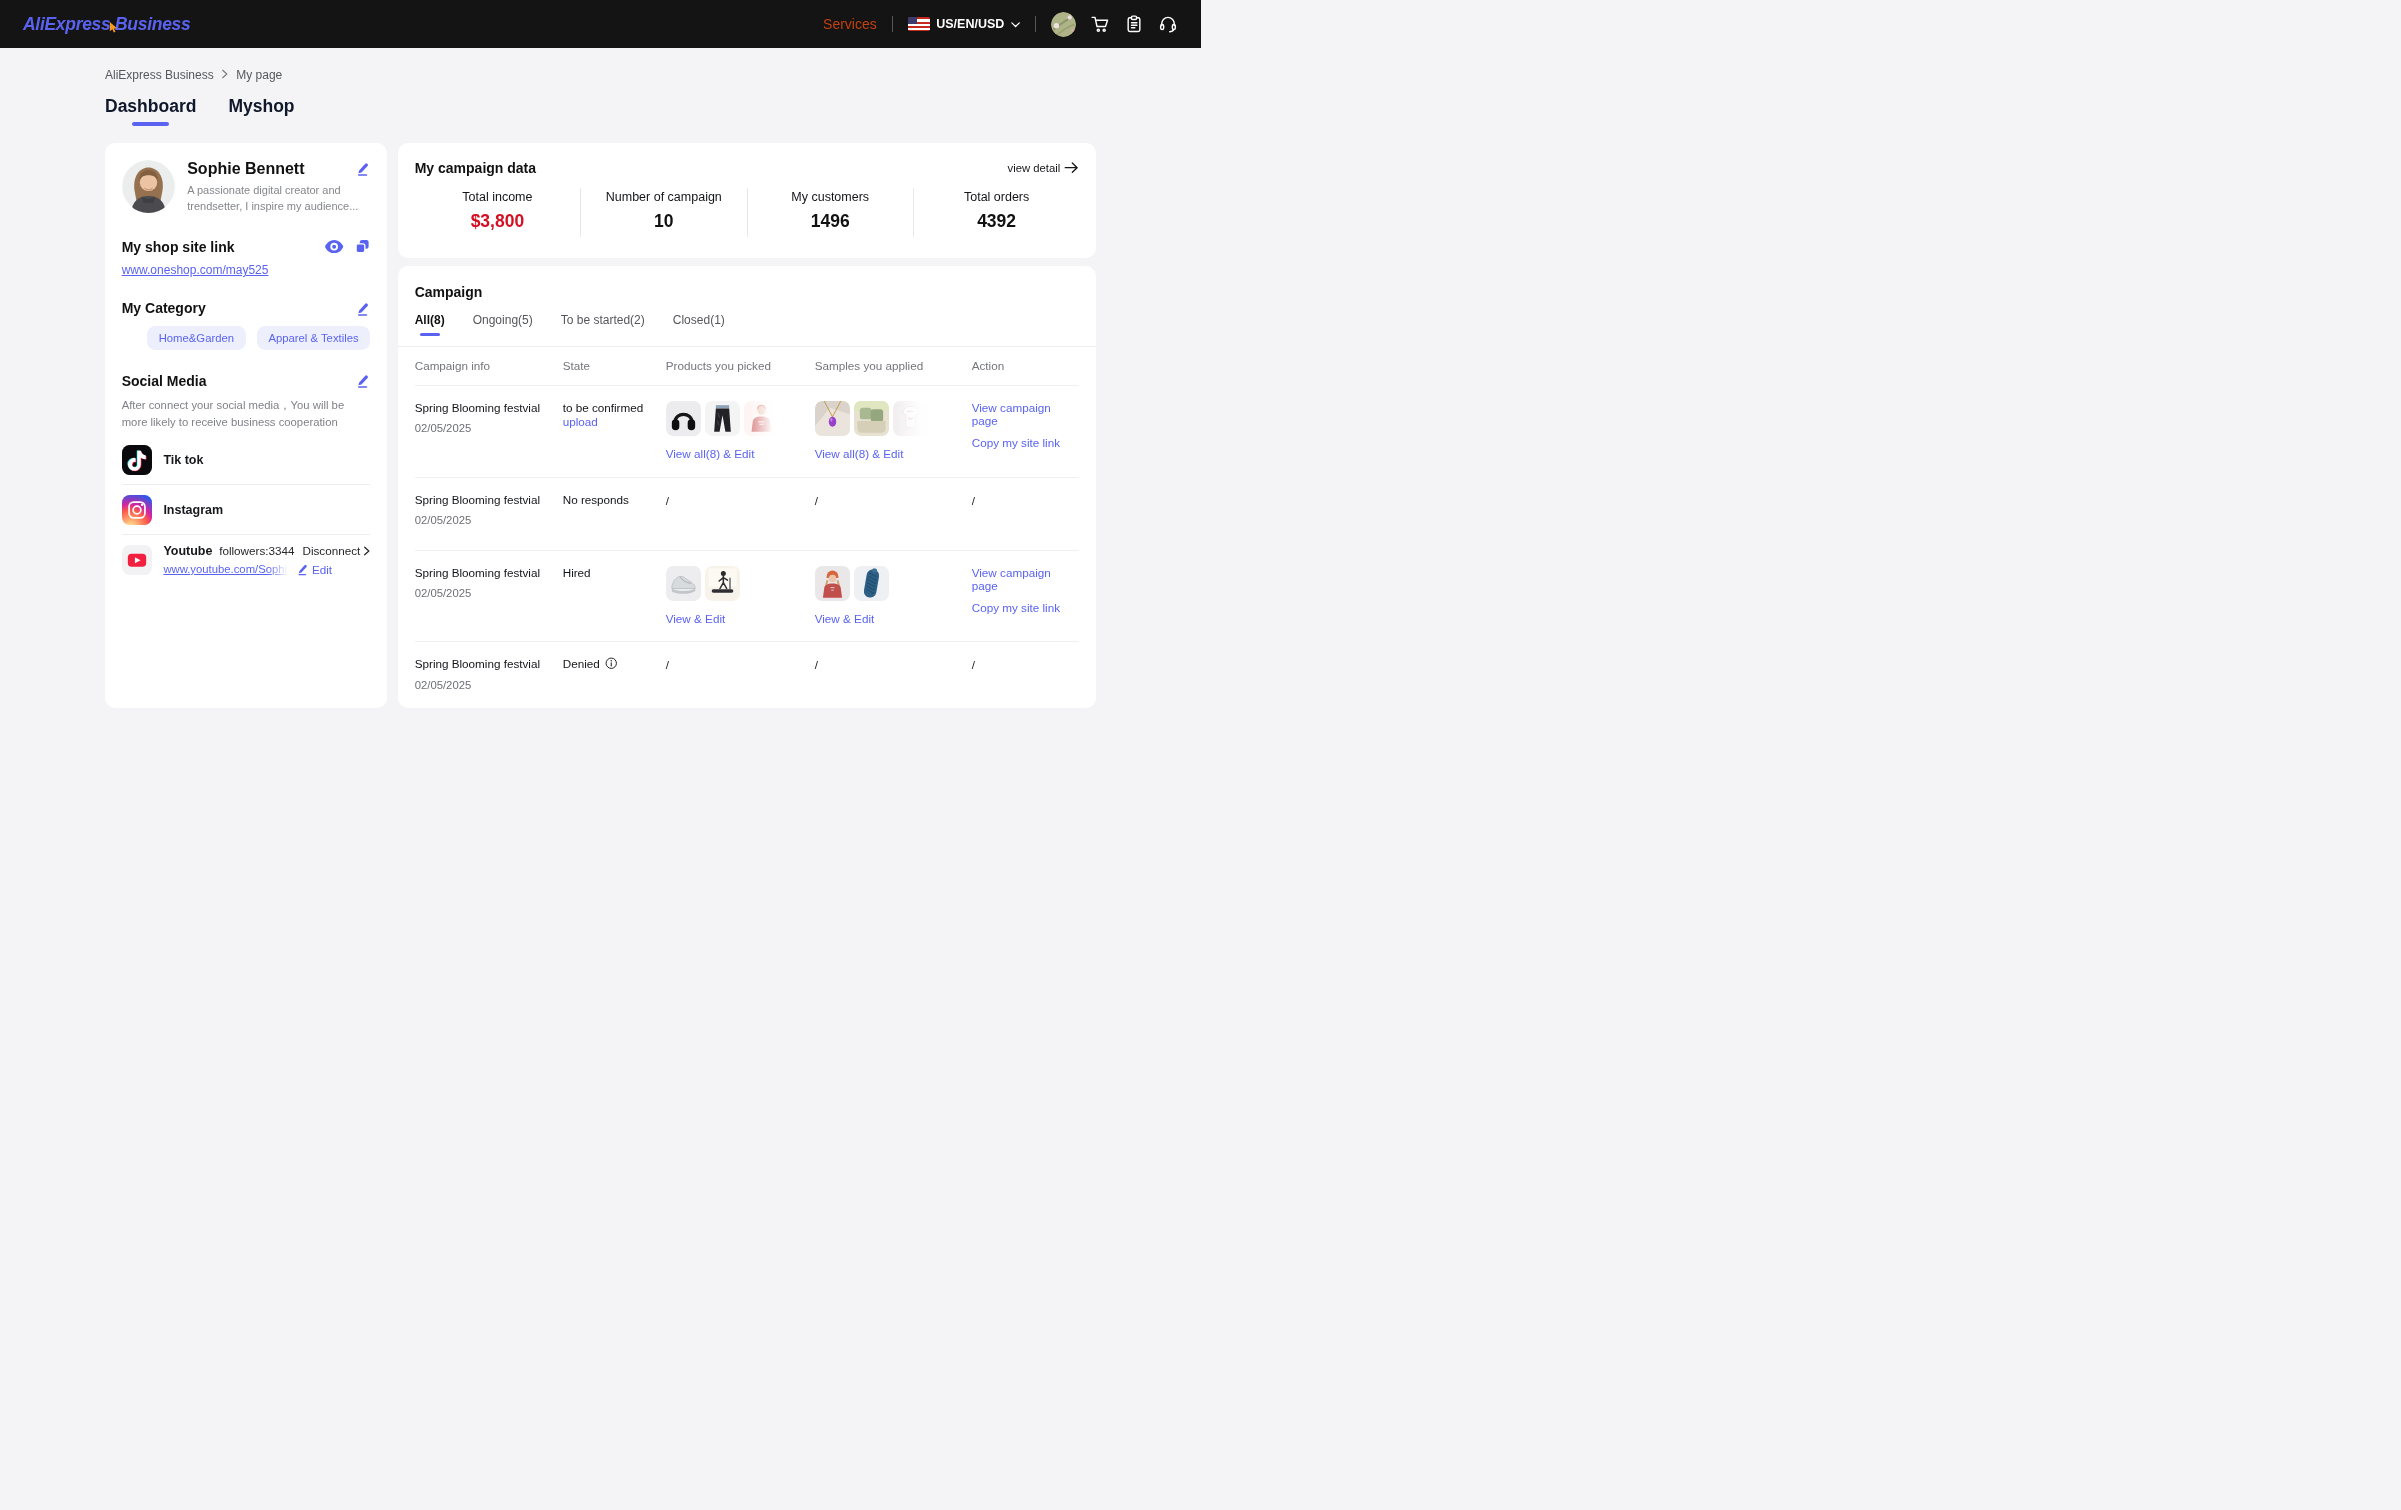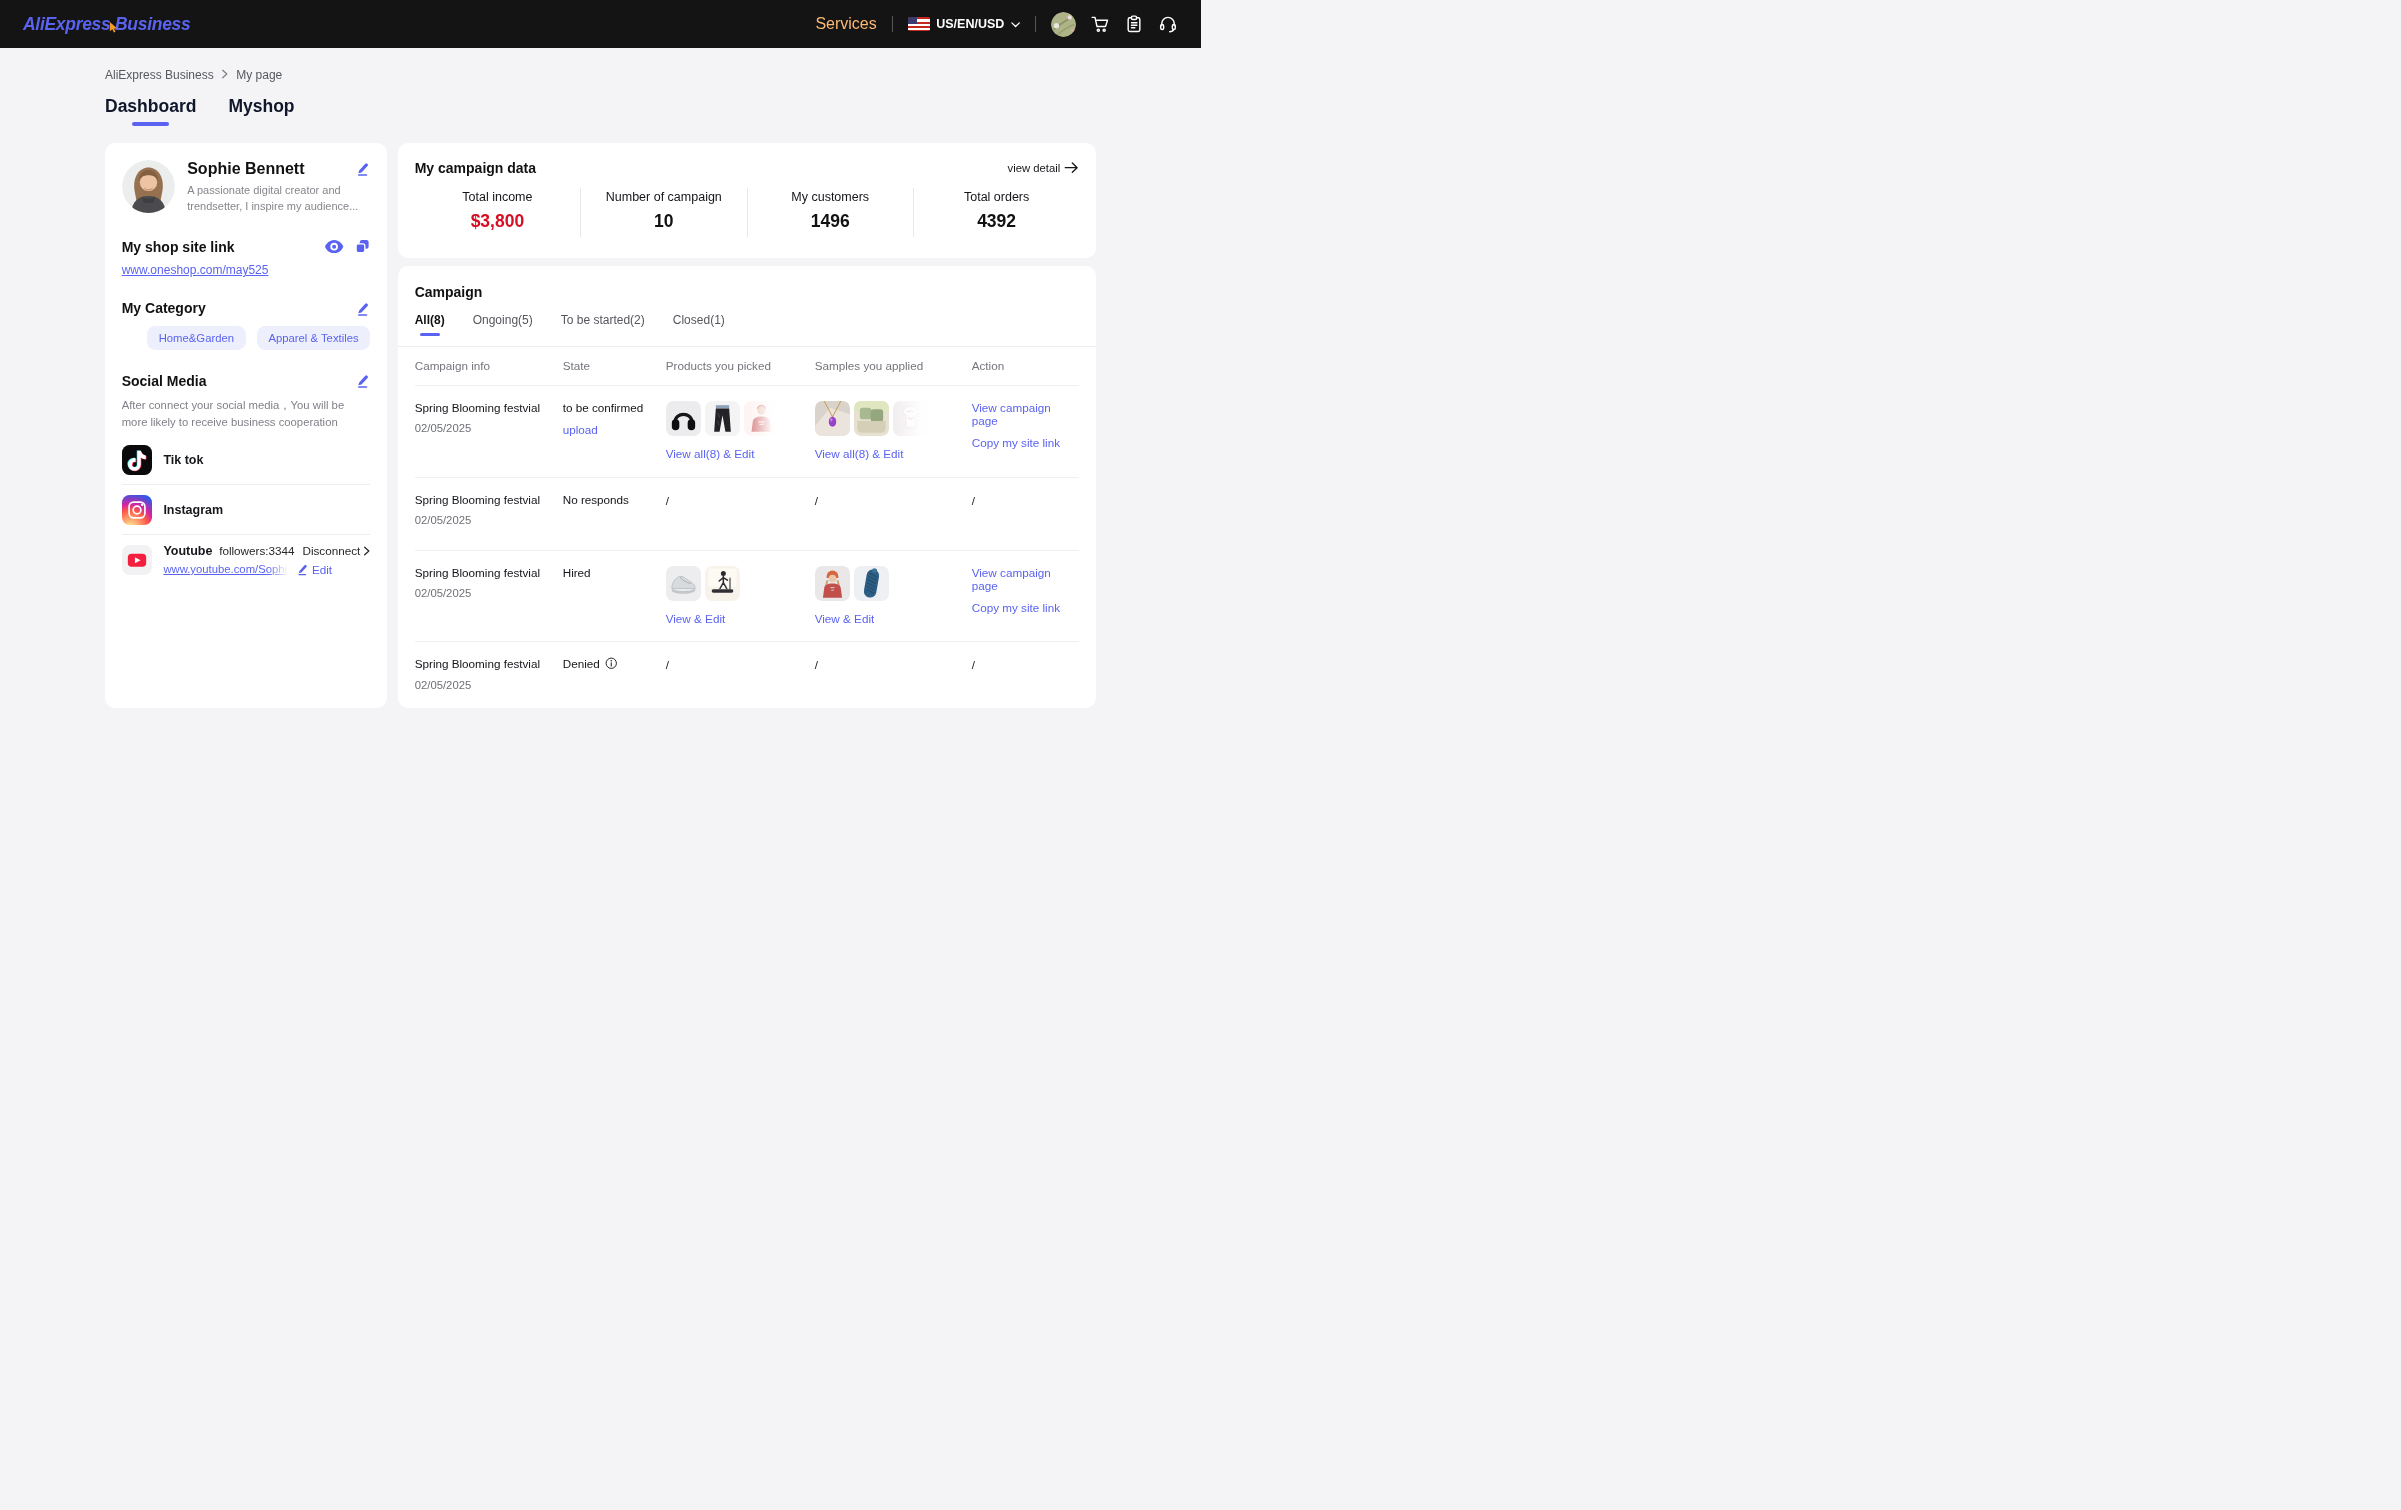--- a/index.html
+++ b/index.html
@@ -5,21 +5,21 @@
   * { margin:0; padding:0; box-sizing:border-box; }
   html,body { width:1201px; height:755px; }
   body { font-family:"Liberation Sans", sans-serif; background:#f4f4f6; color:#16171b; overflow:hidden; }
   .screen { width:1201px; height:755px; position:relative; }
 
   
   .app-header { height:48px; background:#141414; display:flex; align-items:center; padding:0 23px; }
   .logo { position:relative; font-size:17.5px; font-weight:800; font-style:italic; color:#5a63f1; letter-spacing:-0.3px; cursor:pointer; }
   .logo .cursor-badge { position:absolute; left:86px; bottom:-3.3px; }
   .hdr-right { margin-left:auto; display:flex; align-items:center; gap:15px; }
-  .hdr-link { color:#fdba74; font-size:16px; cursor:pointer; }
+  .hdr-link { color:#c2410c; font-size:14px; cursor:pointer; }
   .hdr-divider { width:0.8px; height:16.7px; background:#55565a; }
   .locale { display:flex; align-items:center; gap:6.7px; color:#fff; font-size:12.5px; font-weight:600; cursor:pointer; }
   .flag { width:22px; height:14px; border-radius:1.7px; position:relative; overflow:hidden;
           background:repeating-linear-gradient(to bottom,#c5281c 0 2.3px,#ffffff 2.3px 4.5px); }
   .flag::after { content:""; position:absolute; left:0; top:0; width:9.2px; height:6.7px; background:#3c3b6e; }
   .hdr-icons { display:flex; align-items:center; gap:14px; }
   .hdr-icon { width:20px; height:20px; display:flex; align-items:center; justify-content:center; cursor:pointer; }
   .hdr-avatar { width:25px; height:25px; border-radius:50%; overflow:hidden; cursor:pointer; }
 
   
@@ -96,21 +96,21 @@
   .full-divider { height:0.8px; background:#ededf0; margin:10px -16.7px 0; }
 
   .tgrid { display:grid; grid-template-columns:148px 103px 149px 157px 1fr; }
   .thead { padding:12.5px 0; color:#74767c; font-size:11.7px; border-bottom:0.8px solid #f0f0f3; }
   .trow { padding:15px 0 16.7px; border-bottom:0.8px solid #f0f0f3; min-height:73px; }
   .cell { padding-right:10px; min-width:0; }
   .cname { font-size:11.7px; color:#14151a; }
   .cdate { margin-top:8.3px; font-size:11.3px; color:#6e7077; }
   .state-line { display:flex; align-items:center; gap:5px; font-size:11.7px; color:#14151a; }
   .link { display:block; font-size:11.7px; color:#5a63f1; cursor:pointer; text-decoration:none; }
-  .state .link { margin-top:9px; }
+  .state .link { margin-top:1px; }
   .thumbs { display:flex; gap:4.2px; }
   .thumbs:empty { display:none; }
   .thumb { width:35px; height:35px; border-radius:6.7px; overflow:hidden; position:relative; flex:none; }
   .thumb svg { display:block; width:100%; height:100%; }
   .thumb.fade::after { content:""; position:absolute; inset:0;
                        background:linear-gradient(to right, rgba(255,255,255,0) 10%, rgba(255,255,255,0.96) 80%); }
   .thumbs + .link { margin-top:11px; }
   .slash { font-size:11.7px; color:#1c1d21; }
   .actions .link + .link { margin-top:9.2px; }
   .opt:empty { display:none; }

